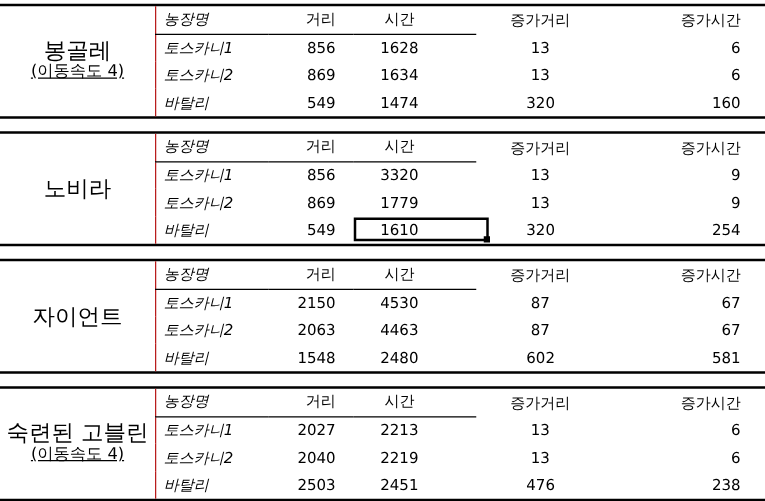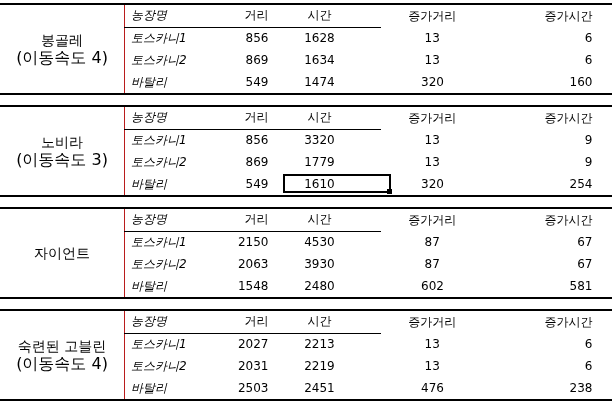--- a/index.html
+++ b/index.html
@@ -41,26 +41,27 @@
     flex: 0 0 124px;
     display: flex;
     flex-direction: column;
     justify-content: center;
     align-items: center;
     text-align: center;
     box-sizing: border-box;
     padding: 0 2px;
   }
   .label-cell .line1 {
-    font-size: 14px;
+    font-size: 18px;
     line-height: 17px;
   }
   .label-cell .line2 {
-    font-size: 16px;
+    font-size: 13px;
     line-height: 17px;
+    text-decoration: underline;
   }
   table.data {
     border-collapse: collapse;
     width: 488px;
     table-layout: fixed;
   }
   table.data td, table.data th {
     font-weight: normal;
     font-size: 12px;
     height: 22px;
@@ -157,21 +158,20 @@
               <td class="col-adist">320</td>
               <td class="col-atime">160</td>
             </tr>
           </tbody>
         </table>
       </div>
       <div class="block-gap"></div>
       <div class="block">
         <div class="label-cell">
           <div class="line1">노비라</div>
-          <div class="line2">(이동속도 3)</div>
         </div>
         <table class="data">
           <tbody>
             <tr class="header-row">
               <td class="col-name">농장명</td>
               <td class="col-dist">거리</td>
               <td class="col-time">시간</td>
               <td class="col-adist">증가거리</td>
               <td class="col-atime">증가시간</td>
             </tr>
@@ -216,21 +216,21 @@
             <tr>
               <td class="col-name">토스카니1</td>
               <td class="col-dist">2150</td>
               <td class="col-time">4530</td>
               <td class="col-adist">87</td>
               <td class="col-atime">67</td>
             </tr>
             <tr>
               <td class="col-name">토스카니2</td>
               <td class="col-dist">2063</td>
-              <td class="col-time">3930</td>
+              <td class="col-time">4463</td>
               <td class="col-adist">87</td>
               <td class="col-atime">67</td>
             </tr>
             <tr>
               <td class="col-name">바탈리</td>
               <td class="col-dist">1548</td>
               <td class="col-time">2480</td>
               <td class="col-adist">602</td>
               <td class="col-atime">581</td>
             </tr>
@@ -254,21 +254,21 @@
             </tr>
             <tr>
               <td class="col-name">토스카니1</td>
               <td class="col-dist">2027</td>
               <td class="col-time">2213</td>
               <td class="col-adist">13</td>
               <td class="col-atime">6</td>
             </tr>
             <tr>
               <td class="col-name">토스카니2</td>
-              <td class="col-dist">2031</td>
+              <td class="col-dist">2040</td>
               <td class="col-time">2219</td>
               <td class="col-adist">13</td>
               <td class="col-atime">6</td>
             </tr>
             <tr>
               <td class="col-name">바탈리</td>
               <td class="col-dist">2503</td>
               <td class="col-time">2451</td>
               <td class="col-adist">476</td>
               <td class="col-atime">238</td>

